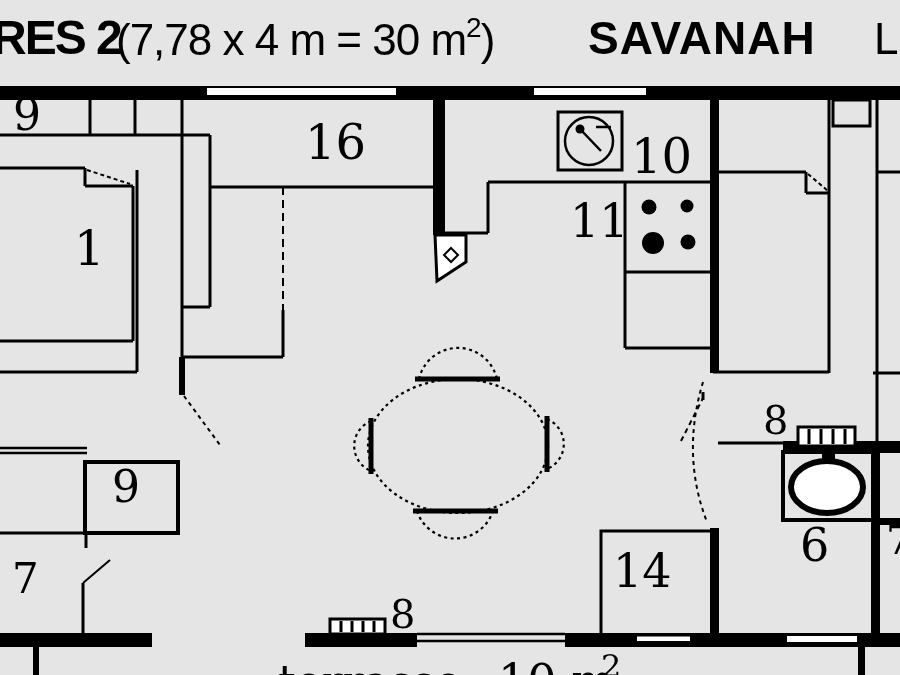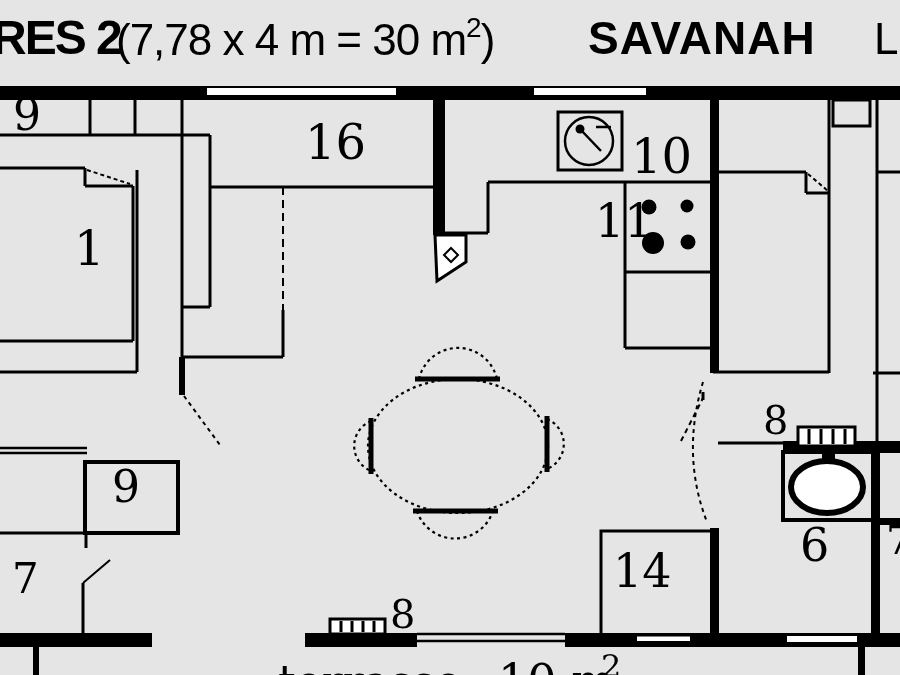--- a/index.html
+++ b/index.html
@@ -162,21 +162,21 @@
       <path d="M371,421 A27,27 0 0 0 371,471" stroke="#000" stroke-width="2.2" stroke-dasharray="3 3.5" fill="none"></path>
       <path d="M547,416 V472" stroke="#000" stroke-width="5"></path>
       <path d="M547,419 A27,27 0 0 1 547,469" stroke="#000" stroke-width="2.2" stroke-dasharray="3 3.5" fill="none"></path>
     </g>
   </svg>
 
   <div class="roomnum" style="left:13px;top:93px;font-size:44px;">9</div>
   <div class="roomnum" style="left:74px;top:224px;font-size:48px;">1</div>
   <div class="roomnum" style="left:305px;top:118px;font-size:48px;">16</div>
   <div class="roomnum" style="left:631px;top:104px;font-size:48px;margin-top:28px;">10</div>
-  <div class="roomnum" style="left:570px;top:198px;font-size:46px;margin-left:25px;">11</div>
+  <div class="roomnum" style="left:570px;top:198px;font-size:46px;">11</div>
   <div class="roomnum" style="left:112px;top:465px;font-size:44px;">9</div>
   <div class="roomnum" style="left:12px;top:558px;font-size:42px;">7</div>
   <div class="roomnum" style="left:390px;top:594px;font-size:40px;">8</div>
   <div class="roomnum" style="left:613px;top:548px;font-size:46px;">14</div>
   <div class="roomnum" style="left:763px;top:400px;font-size:40px;">8</div>
   <div class="roomnum" style="left:800px;top:522px;font-size:46px;">6</div>
   <div class="roomnum" style="left:886px;top:520px;font-size:40px;">7</div>
 
   <div class="roomnum" style="left:278px;top:660px;font-size:44px;">terrasse</div>
   <div class="roomnum" style="left:498px;top:658px;font-size:46px;">10 m</div>

